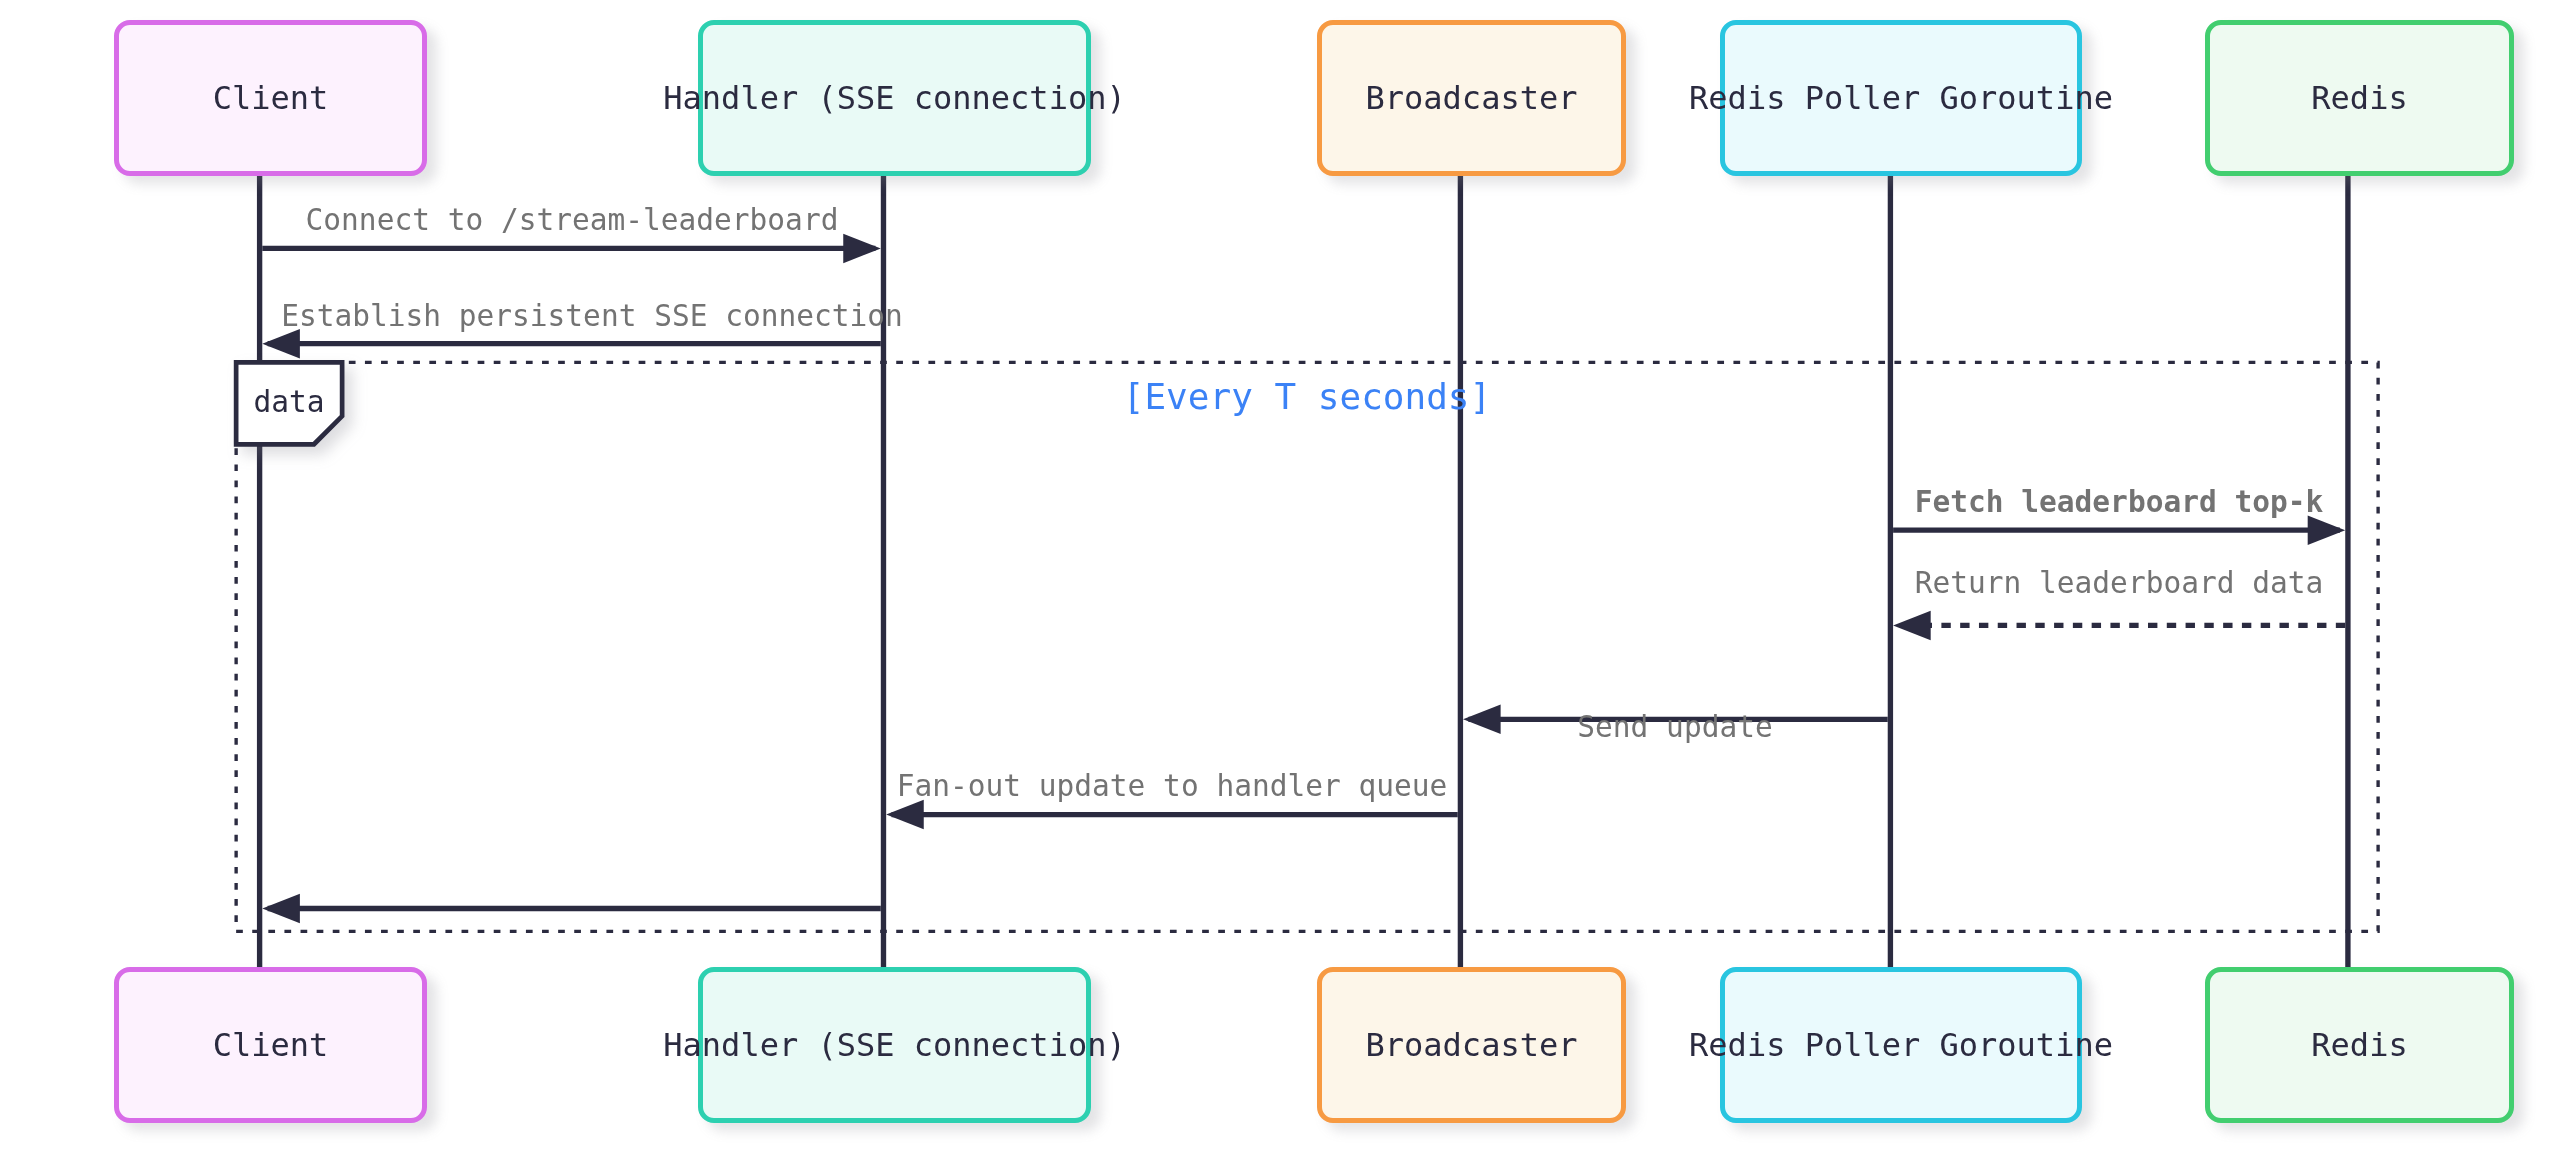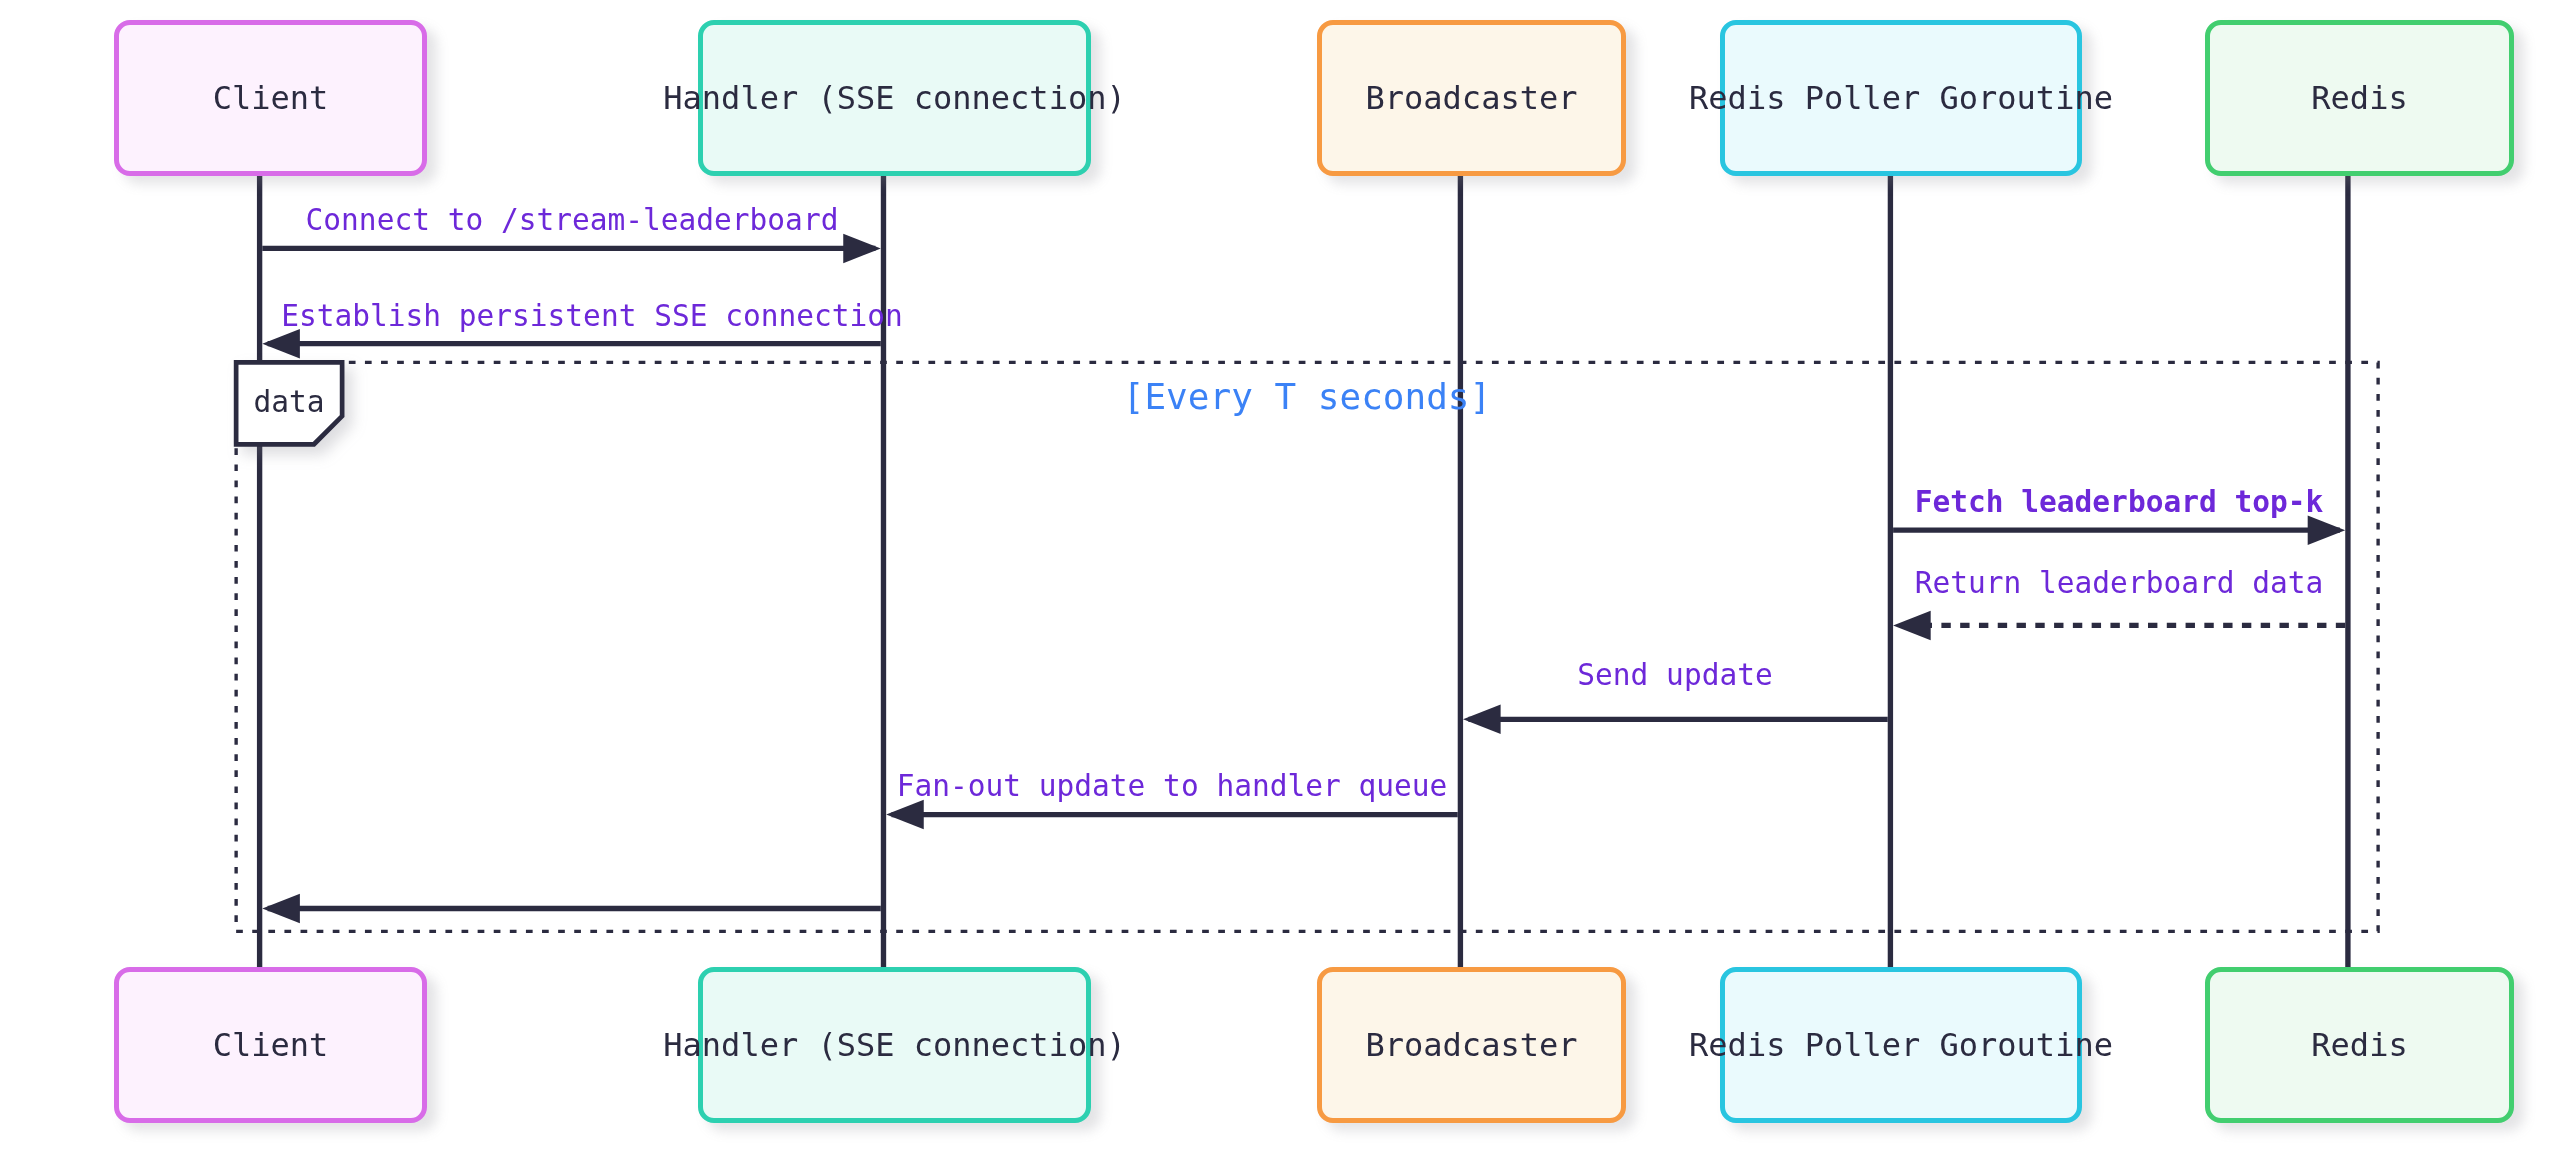--- a/index.html
+++ b/index.html
@@ -41,21 +41,21 @@
     white-space: nowrap;
     font-size: 32px;
     color: #2b2b40;
     letter-spacing: 0;
   }
   .msg-label {
     position: absolute;
     transform: translateX(-50%);
     white-space: nowrap;
     font-size: 29.5px;
-    color: #6d28d9;
+    color: #737373;
     height: 38px;
     line-height: 38px;
     z-index: 3;
   }
   .loop-label-text {
     position: absolute;
     left: 236px;
     top: 362px;
     width: 106px;
     height: 79px;
@@ -146,20 +146,20 @@
     <span>Redis Poller Goroutine</span>
   </div>
   <div class="pbox" style="left: 2194px; top: 967px; width: 309px; border-color: rgb(66, 206, 111); background: rgb(238, 250, 241);">
     <span>Redis</span>
   </div>
 
   <div class="msg-label" style="left:572px;  top:201px;">Connect to /stream-leaderboard</div>
   <div class="msg-label" style="left:572px;  top:297px;margin-left:20px;">Establish persistent SSE connection</div>
   <div class="msg-label" style="left:2119px; top:483px;font-weight:bold;">Fetch leaderboard top-k</div>
   <div class="msg-label" style="left:2119px; top:564px;">Return leaderboard data</div>
-  <div class="msg-label" style="left:1675px; top:656px;">Send update</div>
+  <div class="msg-label" style="left:1675px; top:708px;">Send update</div>
   <div class="msg-label" style="left:1172px; top:767px;">Fan-out update to handler queue</div>
 
   <div class="loop-label-text">data</div>
   <div class="loop-condition" style="left:1307px; top:376px;">[Every T seconds]</div>
 
 </div>
 
 
 </body></html>

